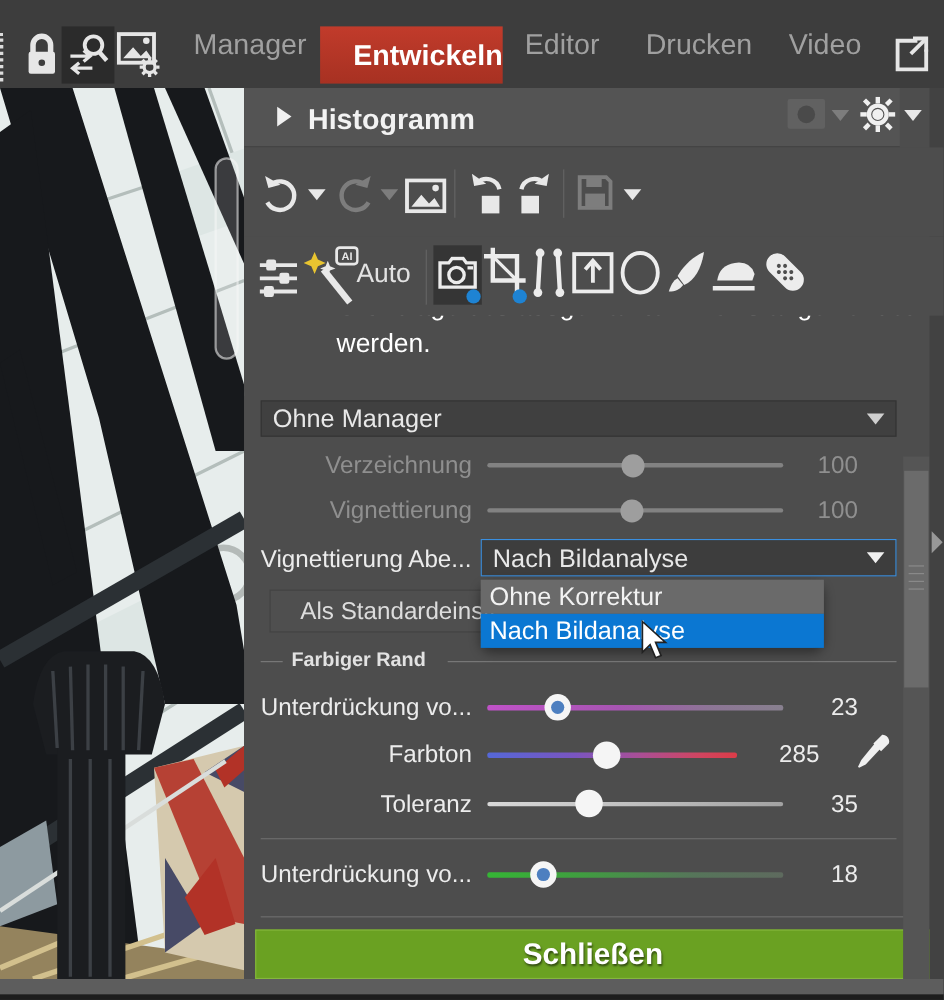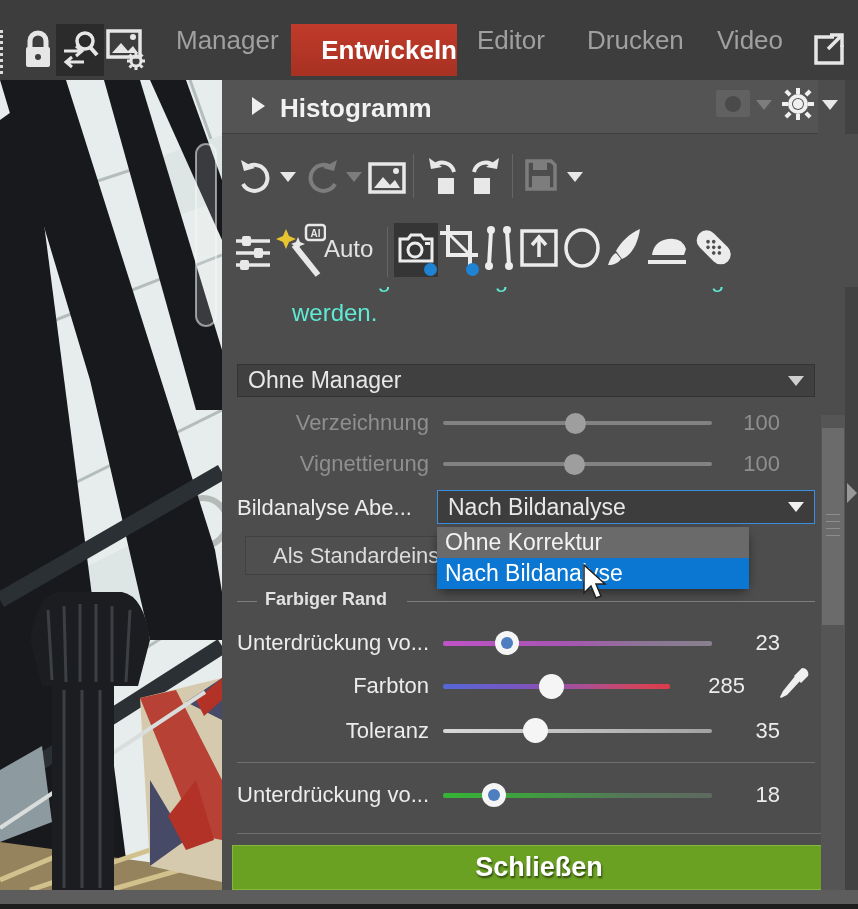--- a/index.html
+++ b/index.html
@@ -31,21 +31,21 @@
        border-bottom:1px solid #3e3e3e;}
   .htitle{position:absolute;left:58px;top:13px;color:#f2f2f2;font-weight:bold;font-size:26px;}
   .tri-right{width:0;height:0;border-top:9px solid transparent;border-bottom:9px solid transparent;
        border-left:13px solid #f0f0f0;}
   .tri-down{width:0;height:0;border-left:8px solid transparent;border-right:8px solid transparent;
        border-top:10px solid #e8e8e8;}
   .tri-down.dim{border-top-color:#7d7d7d;}
   .vdiv{position:absolute;width:1px;background:#656565;}
 
   
-  #descr{position:absolute;left:70px;top:182px;width:540px;color:#5eead4;font-size:24px;
+  #descr{position:absolute;left:84px;top:182px;width:540px;color:#ffffff;font-size:24px;
        line-height:34px;z-index:1;}
   #toolrow2{position:absolute;left:0;top:135px;width:636px;height:72px;background:#4d4d4d;z-index:2;}
   #toolrow1{position:absolute;left:0;top:54px;width:636px;height:81px;background:#4d4d4d;z-index:2;}
 
   
   .combo{position:absolute;background:#404040;border:1px solid #333;display:flex;
        align-items:center;color:#e8e8e8;font-size:23px;padding-left:10px;box-sizing:border-box;}
   .combo.focus{border-color:#3a8fe0;background:#3d3d3d;}
   .combo .tri-down{position:absolute;right:10px;border-top-color:#cfcfcf;}
 
@@ -413,21 +413,21 @@
       <span class="sval dis" style="left:508px;top:330px;">100</span>
     </div>
     <div>
       <span class="slabel dis" style="top:371px;left:15px;">Vignettierung</span>
       <div class="track" style="left:221px;top:382px;width:269px;background:#828282;height:4px;">
         <div class="thumb t-dis" style="left:121px;"></div>
       </div>
       <span class="sval dis" style="left:508px;top:371px;">100</span>
     </div>
 
-    <span class="slabel en" style="top:415px;left:15px;width:198px;text-align:left;">Bildanalyse Abe...</span>
+    <span class="slabel en" style="top:415px;left:15px;width:198px;text-align:left;">Vignettierung Abe...</span>
     <div class="combo focus" style="left:215px;top:410px;width:378px;height:34px;">
       <span>Nach Bildanalyse</span>
       <div class="tri-down" style="border-top-color:#f0f0f0;"></div>
     </div>
 
     <div class="gbtn" style="left:23px;top:456px;width:330px;height:37px;">
       <span style="margin-left:27px;">Als Standardeinste</span>
     </div>
 
     <div id="ddlist">

